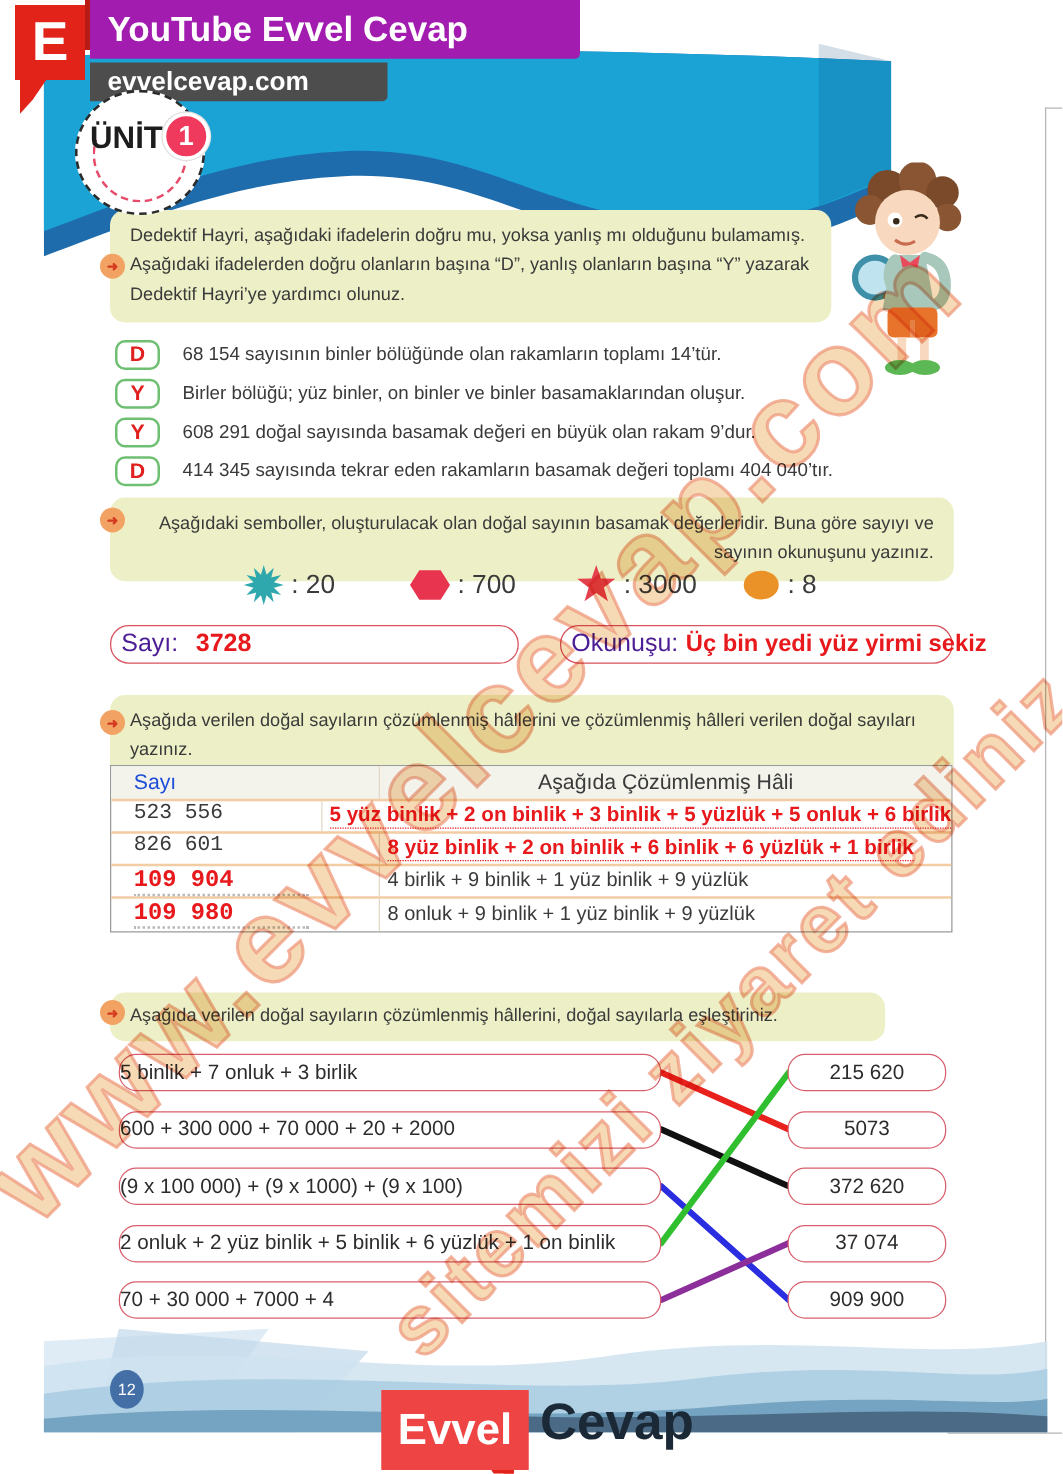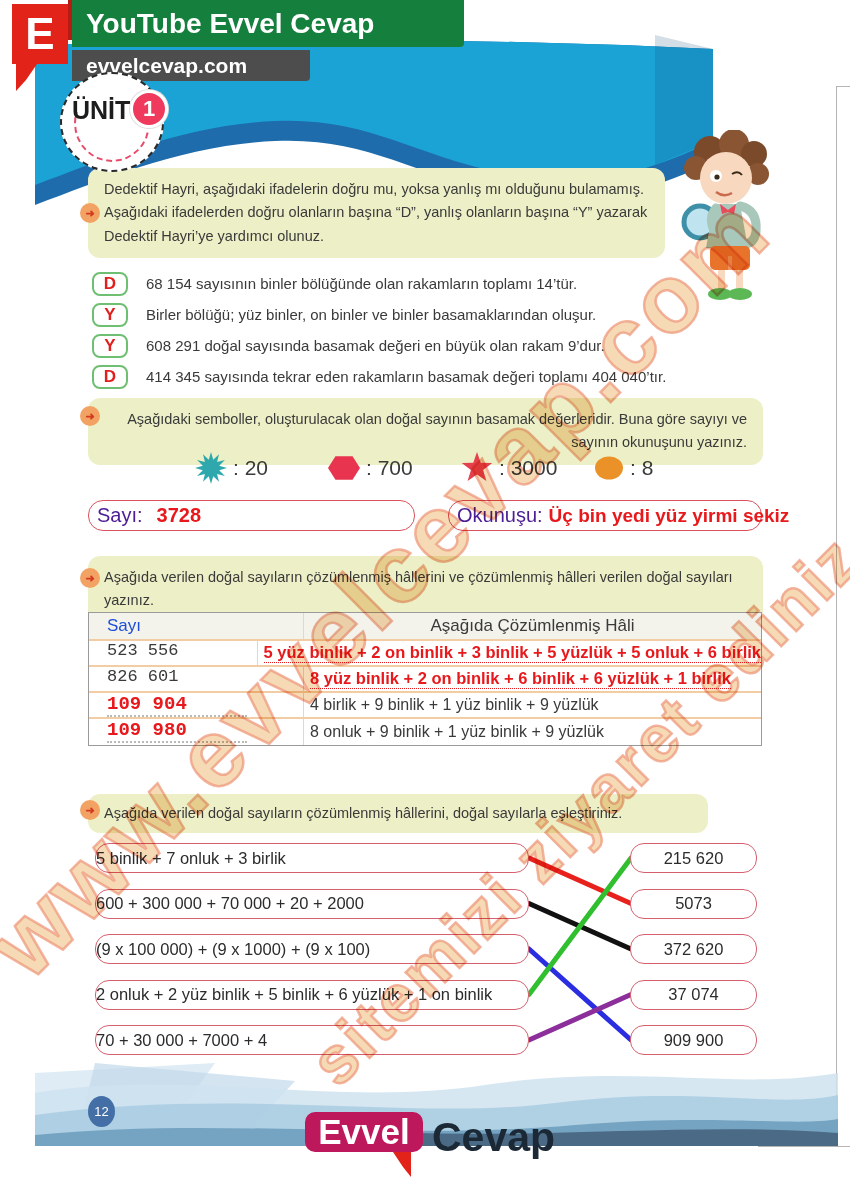--- a/index.html
+++ b/index.html
@@ -8,21 +8,21 @@
   #page{position:relative;width:850px;height:1179px;background:#ffffff;overflow:hidden;}
 
   
   .frame-line{position:absolute;background:#b5b5b5;}
 
   
   .e-logo{position:absolute;left:12px;top:4px;width:56px;height:60px;background:#e2231a;color:#fff;
     display:flex;align-items:center;justify-content:center;font-size:44px;font-weight:bold;z-index:6;}
   .e-logo::after{content:"";position:absolute;left:4px;top:100%;border:11px solid transparent;border-top:16px solid #e2231a;border-left:10px solid #e2231a;}
   .red-strip{position:absolute;left:68px;top:0;width:9px;height:40px;background:#b71c14;z-index:5;}
-  .banner-black{position:absolute;left:72px;top:0;width:392px;height:47px;background:#15803d;color:#fff;
+  .banner-black{position:absolute;left:72px;top:0;width:392px;height:47px;background:#a21caf;color:#fff;
     display:flex;align-items:center;padding-left:14px;font-size:28px;font-weight:bold;z-index:6;border-radius:0 0 4px 0;}
   .banner-gray{position:absolute;left:72px;top:50px;width:238px;height:31px;background:#4d4d4d;color:#fff;
     display:flex;align-items:center;padding-left:14px;font-size:21px;font-weight:bold;z-index:6;border-radius:0 0 4px 0;}
 
   
   .header-wave{position:absolute;left:35px;top:33px;z-index:1;}
 
   
   .unite-badge{position:absolute;left:60px;top:72px;width:104px;height:100px;background:#fff;border-radius:50%;
     border:2px dashed #2b2b2b;z-index:7;}
@@ -76,22 +76,22 @@
   .mbox{position:absolute;height:30px;border:1.6px solid #d75f6d;border-radius:14px;background:#fff;
     display:flex;align-items:center;font-size:16.5px;color:#2c2c2c;white-space:nowrap;}
   .mbox.left{left:0;width:434px;}
   .mbox.right{left:535px;width:127px;justify-content:center;}
   .match-lines{position:absolute;left:0;top:0;pointer-events:none;}
 
   
   .footer-art{position:absolute;left:35px;top:1063px;z-index:1;}
   .page-num{position:absolute;left:88px;top:1096px;width:27px;height:31px;background:#44701f;border-radius:50%;
     background:#446fa6;color:#fff;font-size:13px;display:flex;align-items:center;justify-content:center;z-index:3;}
-  .logo-evvel{position:absolute;left:305px;top:1112px;width:118px;height:40px;background:#be185d;color:#fff;
-    display:flex;align-items:center;justify-content:center;font-size:35px;font-weight:bold;z-index:4;border-radius:10px;}
+  .logo-evvel{position:absolute;left:305px;top:1112px;width:118px;height:64px;background:#ef4444;color:#fff;
+    display:flex;align-items:center;justify-content:center;font-size:35px;font-weight:bold;z-index:4;}
   .logo-evvel::after{content:"";position:absolute;right:12px;top:100%;border:10px solid transparent;border-top:15px solid #e2231a;border-right:8px solid #e2231a;}
   .logo-cevap{position:absolute;left:432px;top:1114px;font-size:41px;font-weight:bold;color:#1b2936;z-index:4;}
 
   
   .wm{position:absolute;z-index:9;pointer-events:none;mix-blend-mode:multiply;font-weight:800;
     color:#f6d8b2;-webkit-text-stroke:2.5px rgba(238,148,118,0.75);white-space:nowrap;transform-origin:0 50%;opacity:0.95;}
   .wm1{left:6px;top:905px;font-size:96px;transform:rotate(-45deg);letter-spacing:4px;}
   .wm2{left:322px;top:1035px;font-size:66px;transform:rotate(-45deg);letter-spacing:3px;}
 
   .detective{position:absolute;left:658px;top:130px;z-index:2;}

